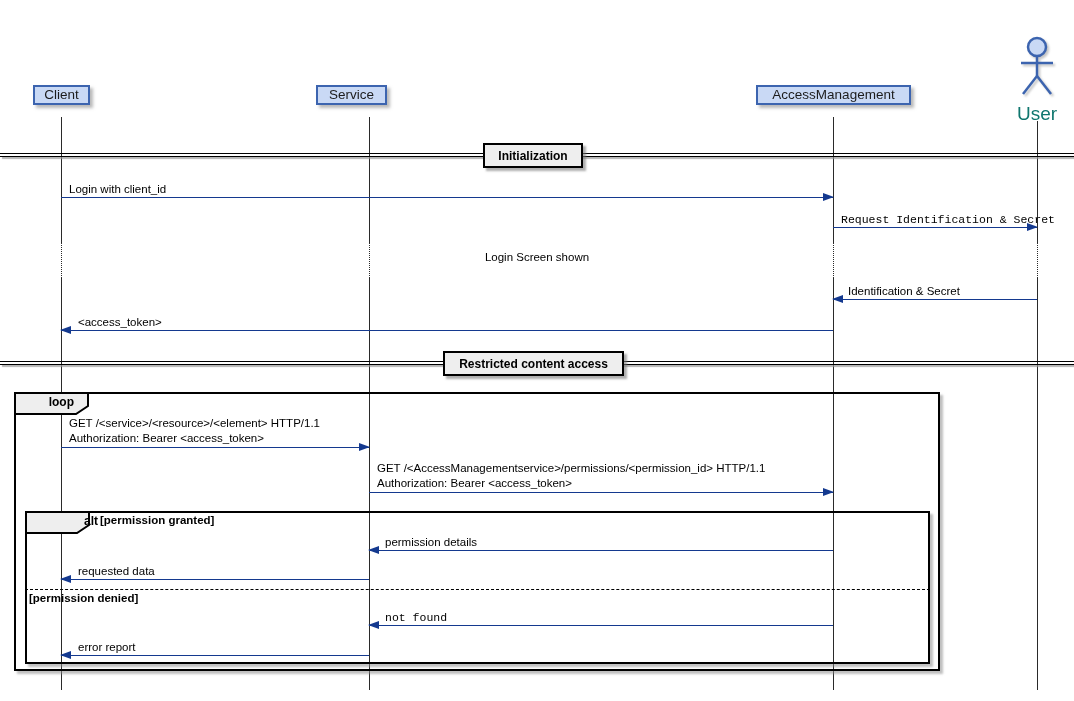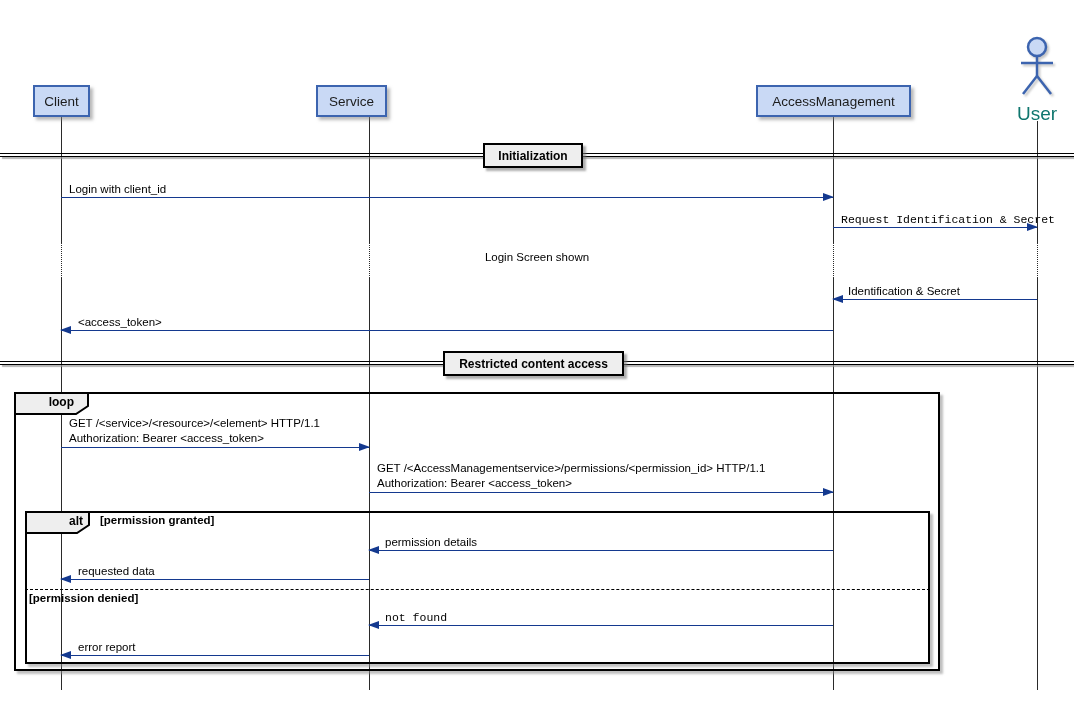--- a/index.html
+++ b/index.html
@@ -3,23 +3,23 @@
 <meta charset="utf-8">
 <style>
   html,body{margin:0;padding:0;background:#fff;}
   .canvas{
     position:relative;width:1074px;height:701px;background:#fff;overflow:hidden;
     font-family:"Liberation Sans","DejaVu Sans",sans-serif;color:#000;
     --blue-border:#3C64AF; --blue-fill:#C9D9F5; --arrow:#14398F; --grey-fill:#EEEEEE;
   }
   .title{position:absolute;left:0;right:0;top:10px;text-align:center;font-weight:bold;font-size:13.5px;}
   .participant{
-    position:absolute;height:32px;box-sizing:border-box;
+    position:absolute;height:20px;box-sizing:border-box;
     background:var(--blue-fill);border:2px solid var(--blue-border);
-    display:flex;align-items:center;justify-content:center;
+    display:flex;align-items:flex-start;justify-content:center;
     font-size:13.5px;color:#1c1c1c;
     box-shadow:3px 3px 3px rgba(130,130,130,.55);
   }
   .lifeline-seg{position:absolute;width:0;border-left:1px solid #2a2a2a;}
   .lifeline-seg.dotted{border-left-style:dotted;}
   .divider-line{position:absolute;left:0;width:1074px;height:4px;box-sizing:border-box;
     border-top:1px solid #000;border-bottom:1px solid #000;
     box-shadow:2px 2px 1px rgba(150,150,150,.7);}
   .divider-label{
     position:absolute;background:var(--grey-fill);border:2px solid #000;
@@ -126,21 +126,21 @@
   <div class="msg-label" style="left:377px;top:461px;">
     <div>GET /&lt;AccessManagementservice&gt;/permissions/&lt;permission_id&gt; HTTP/1.1</div>
     <div>Authorization: Bearer &lt;access_token&gt;</div>
   </div>
   <div class="arrow right" style="left:369px;top:492px;width:464px;"></div>
 
   <div class="frame" style="left:25px;top:511px;width:905px;height:153px;"></div>
   <svg class="pentagon" style="left:25px;top:511px;" width="66" height="24" viewBox="0 0 66 24">
     <path d="M1,1 H64 V14 L52,22 H1 Z" fill="#EEEEEE" stroke="#000" stroke-width="2"></path>
   </svg>
-  <div class="pentagon-label" style="left:25px;top:514px;width:50px;padding-left:8px;">alt</div>
+  <div class="pentagon-label" style="left:40px;top:514px;width:50px;padding-left:8px;">alt</div>
   <div class="guard" style="left:100px;top:514px;">[permission granted]</div>
 
   <div class="msg-label" style="left:385px;top:535px;">permission details</div>
   <div class="arrow left" style="left:369px;top:550px;width:464px;"></div>
 
   <div class="msg-label" style="left:78px;top:564px;">requested data</div>
   <div class="arrow left" style="left:61px;top:579px;width:308px;"></div>
 
   <div class="alt-separator" style="left:25px;top:589px;width:905px;"></div>
   <div class="guard" style="left:29px;top:592px;">[permission denied]</div>

